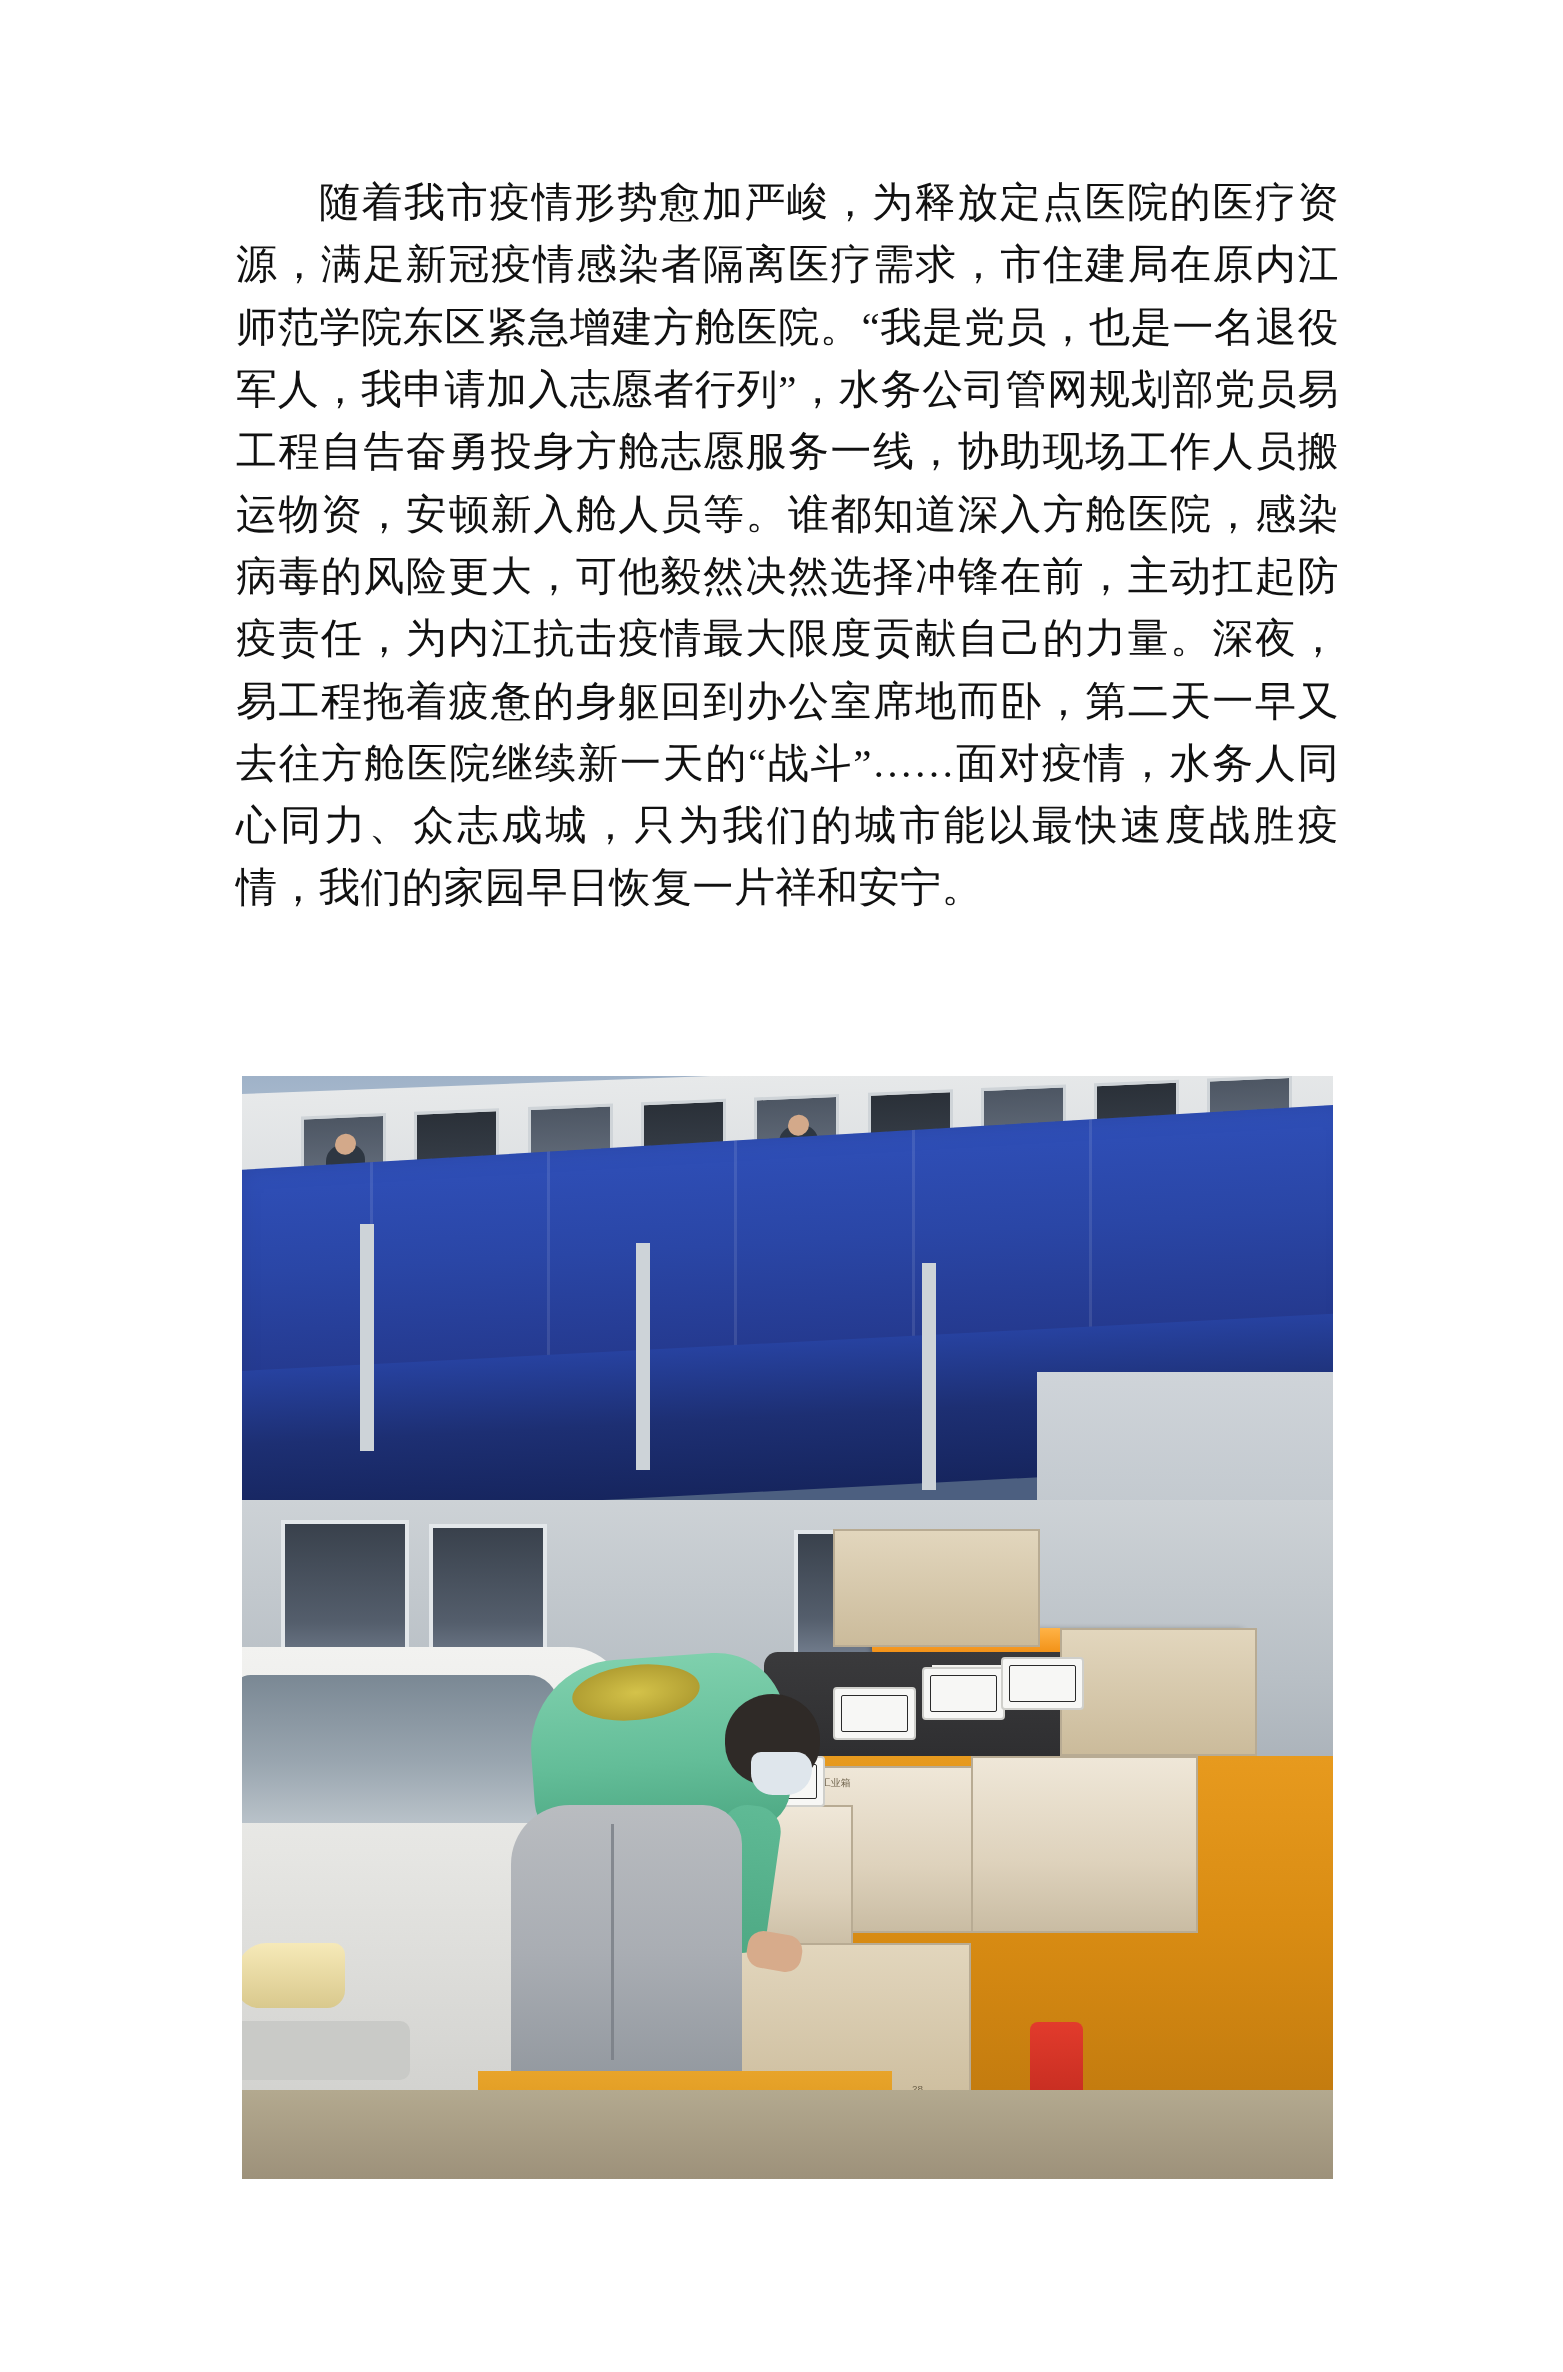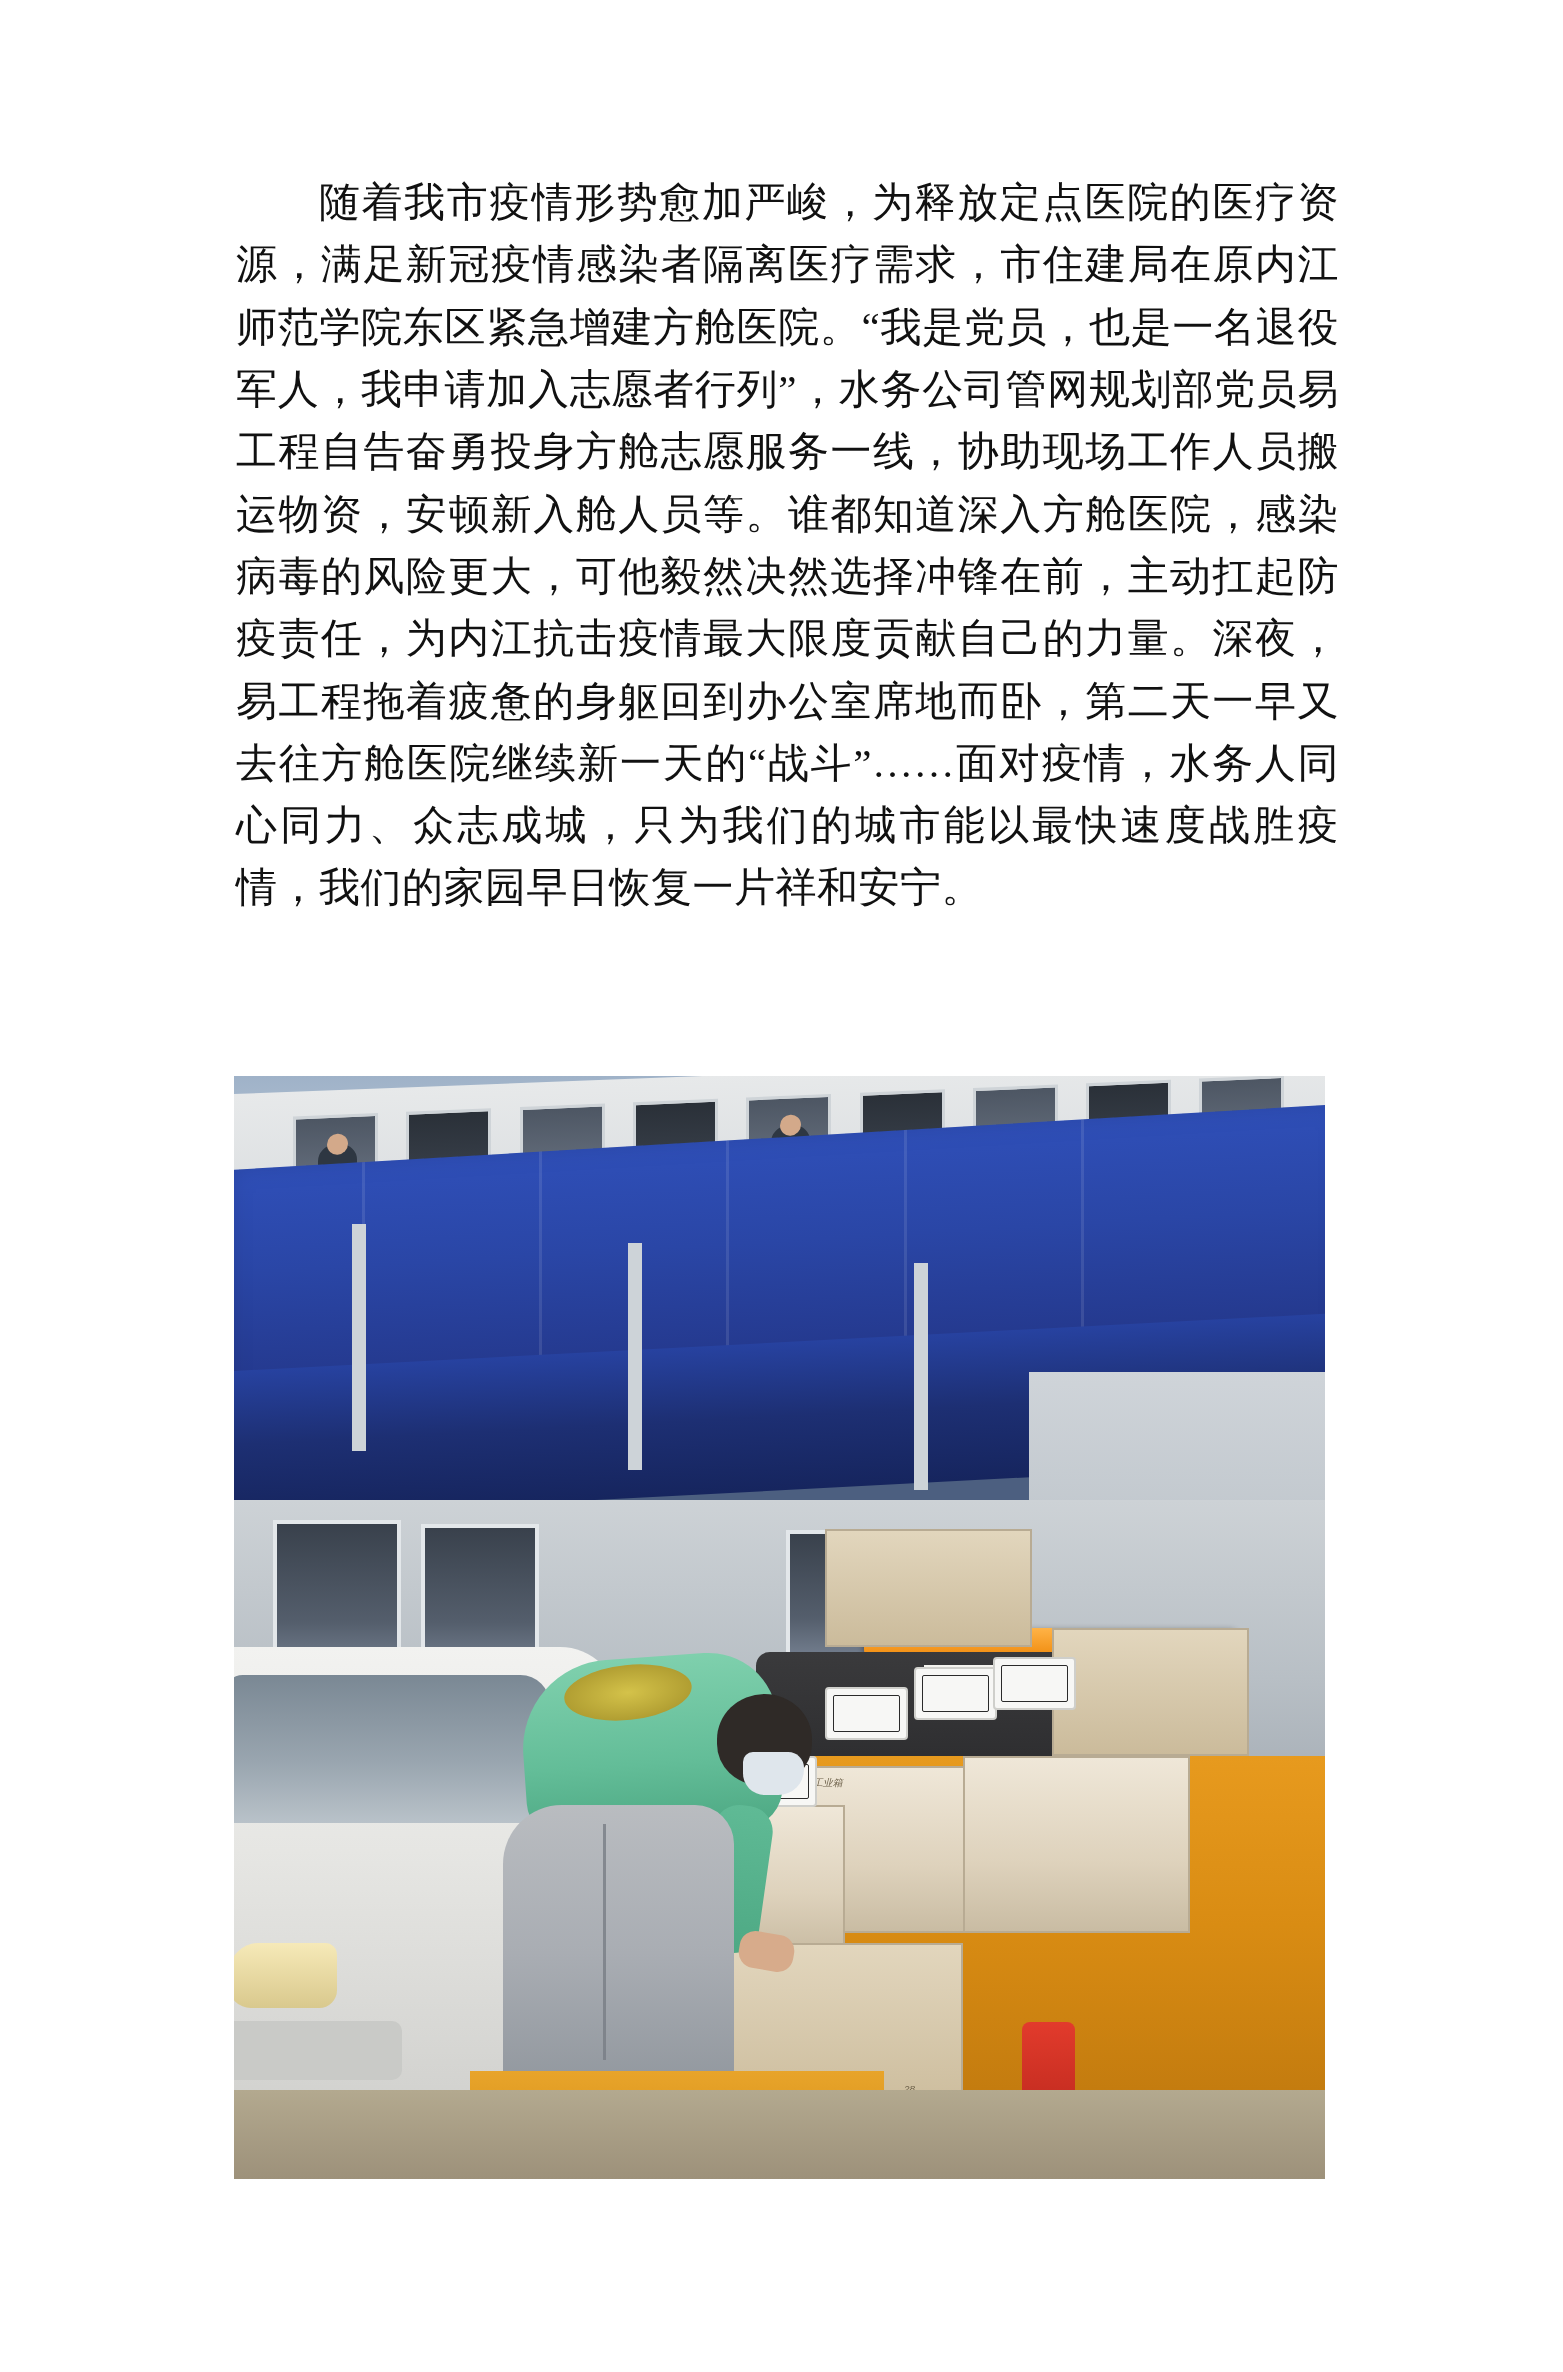--- a/index.html
+++ b/index.html
@@ -32,25 +32,24 @@
     line-height: 1.52;
     text-align: justify;
     text-justify: inter-ideograph;
     text-indent: 83px;
     letter-spacing: 0.5px;
     color: #111;
     font-family: "Liberation Serif", "DejaVu Serif", serif;
   }
   .figure-wrap {
     position: absolute;
-    left: 234px;
+    left: 242px;
     top: 1076px;
     width: 1091px;
     height: 1123px;
-    font-style: italic;
   }
   .photo {
     position: relative;
     width: 1091px;
     height: 1103px;
     overflow: hidden;
     background: #4c5f80;
   }
   
   .sky {

